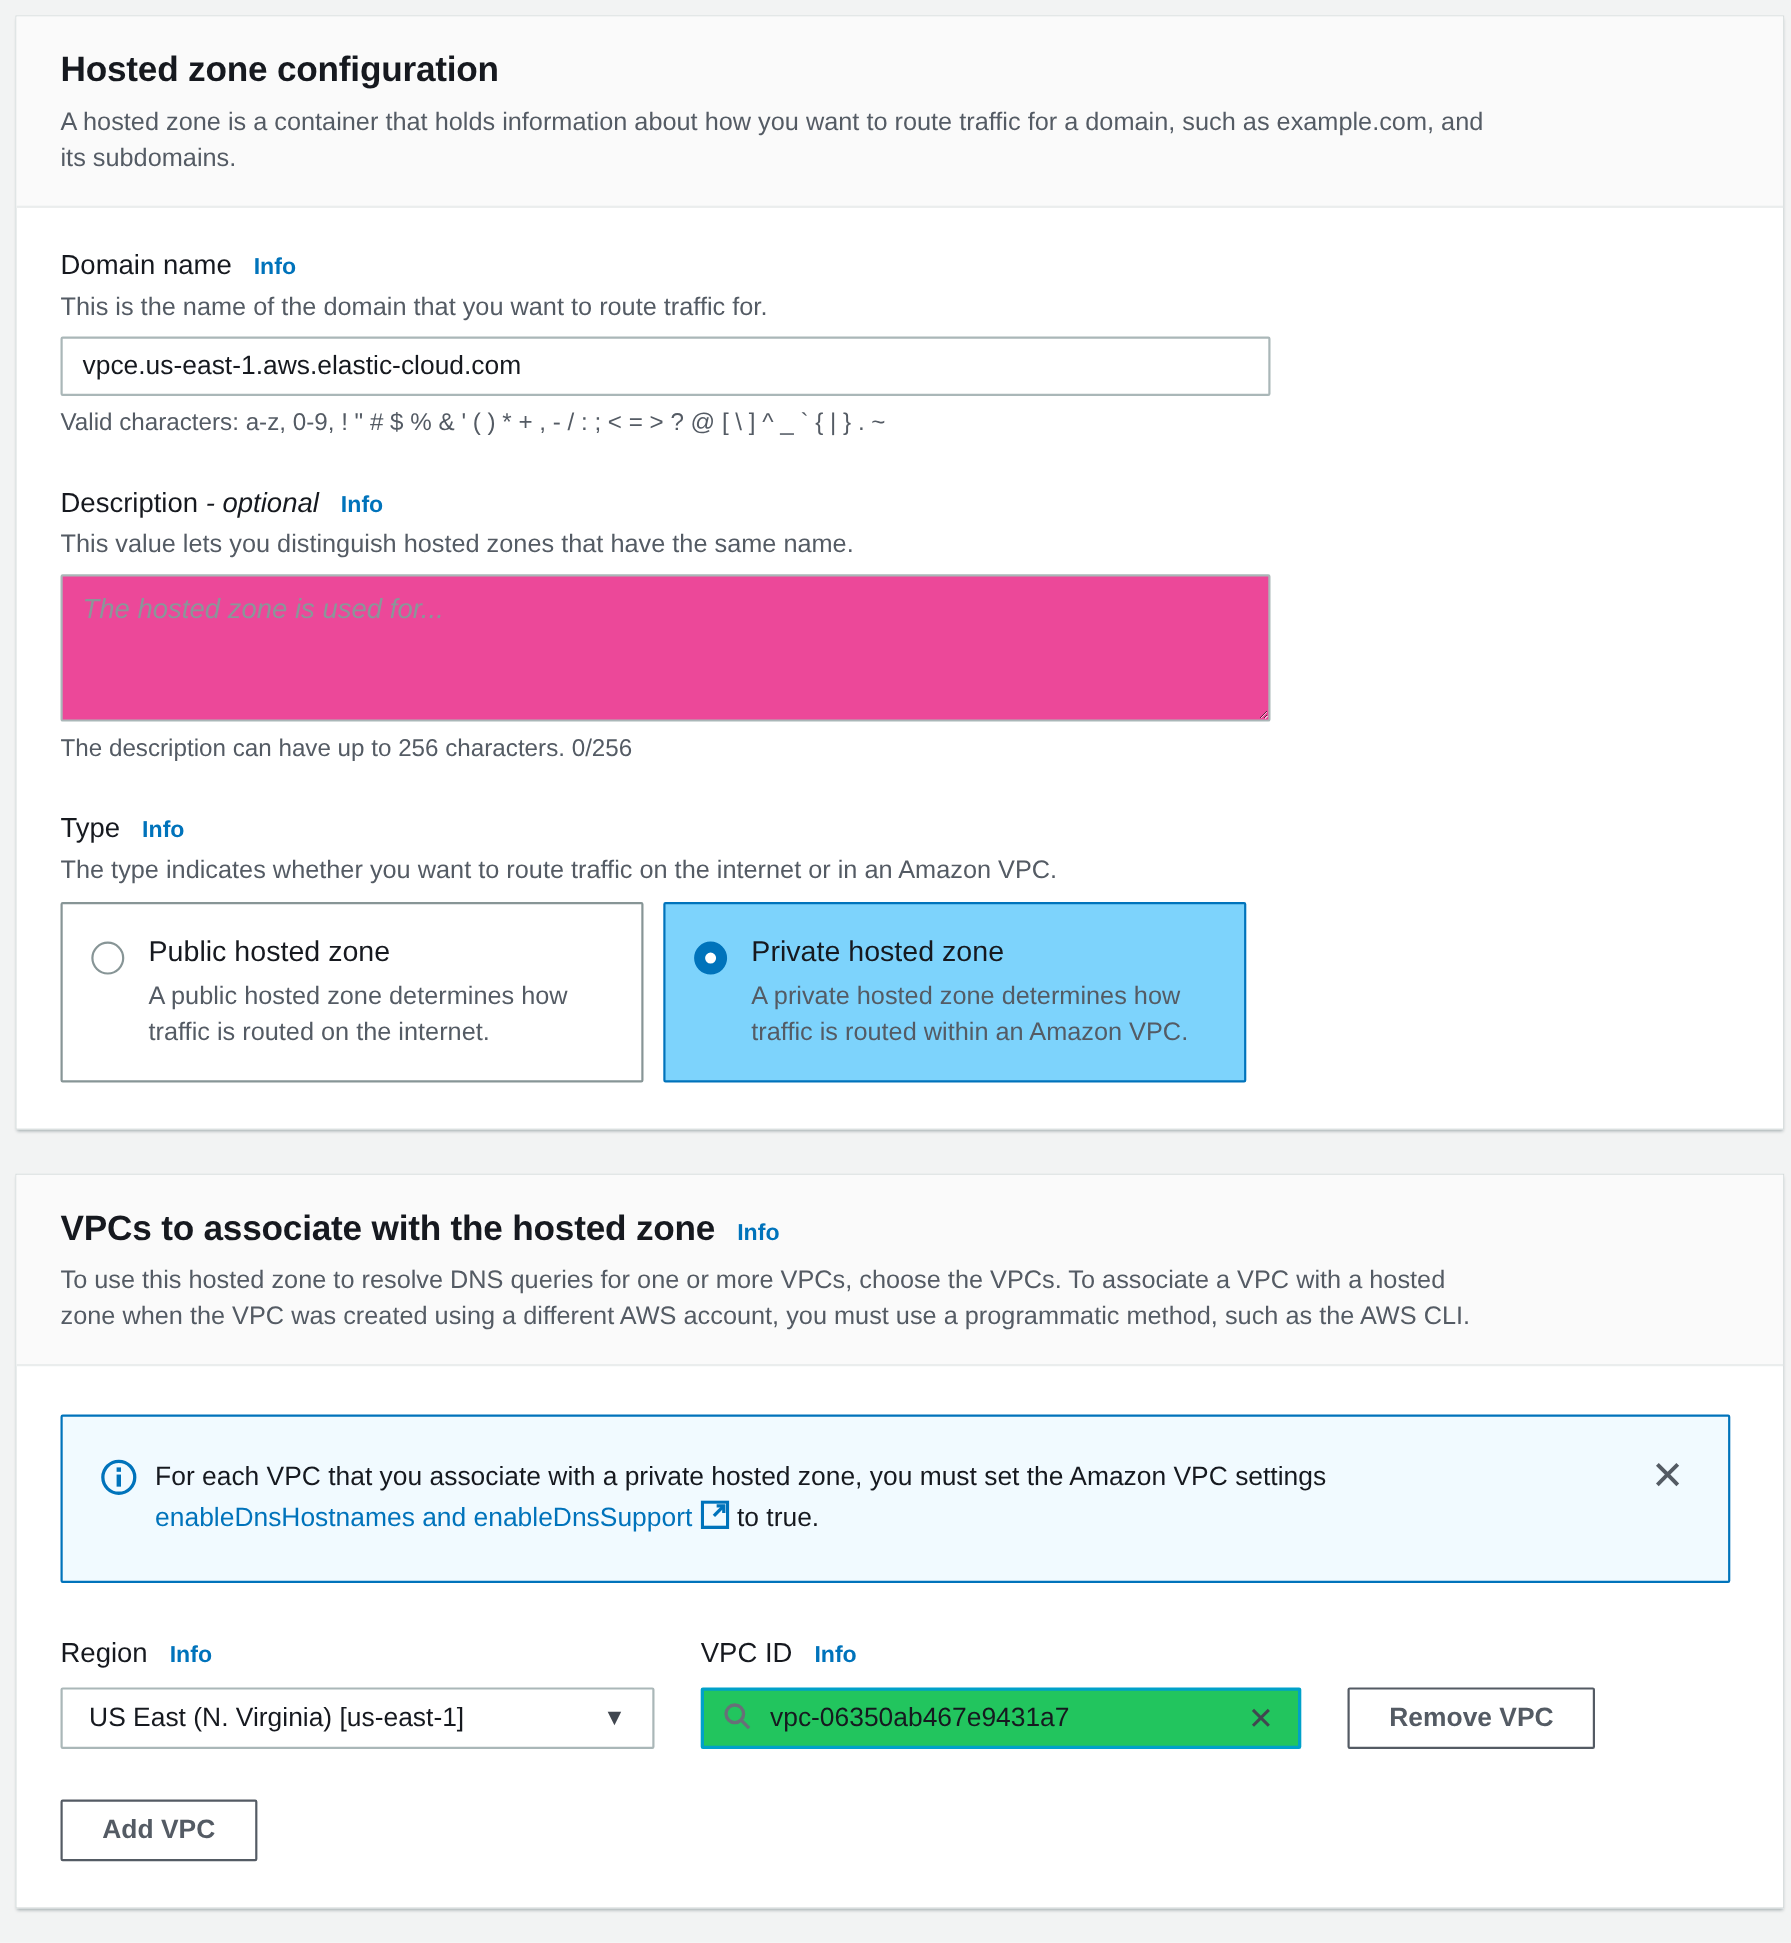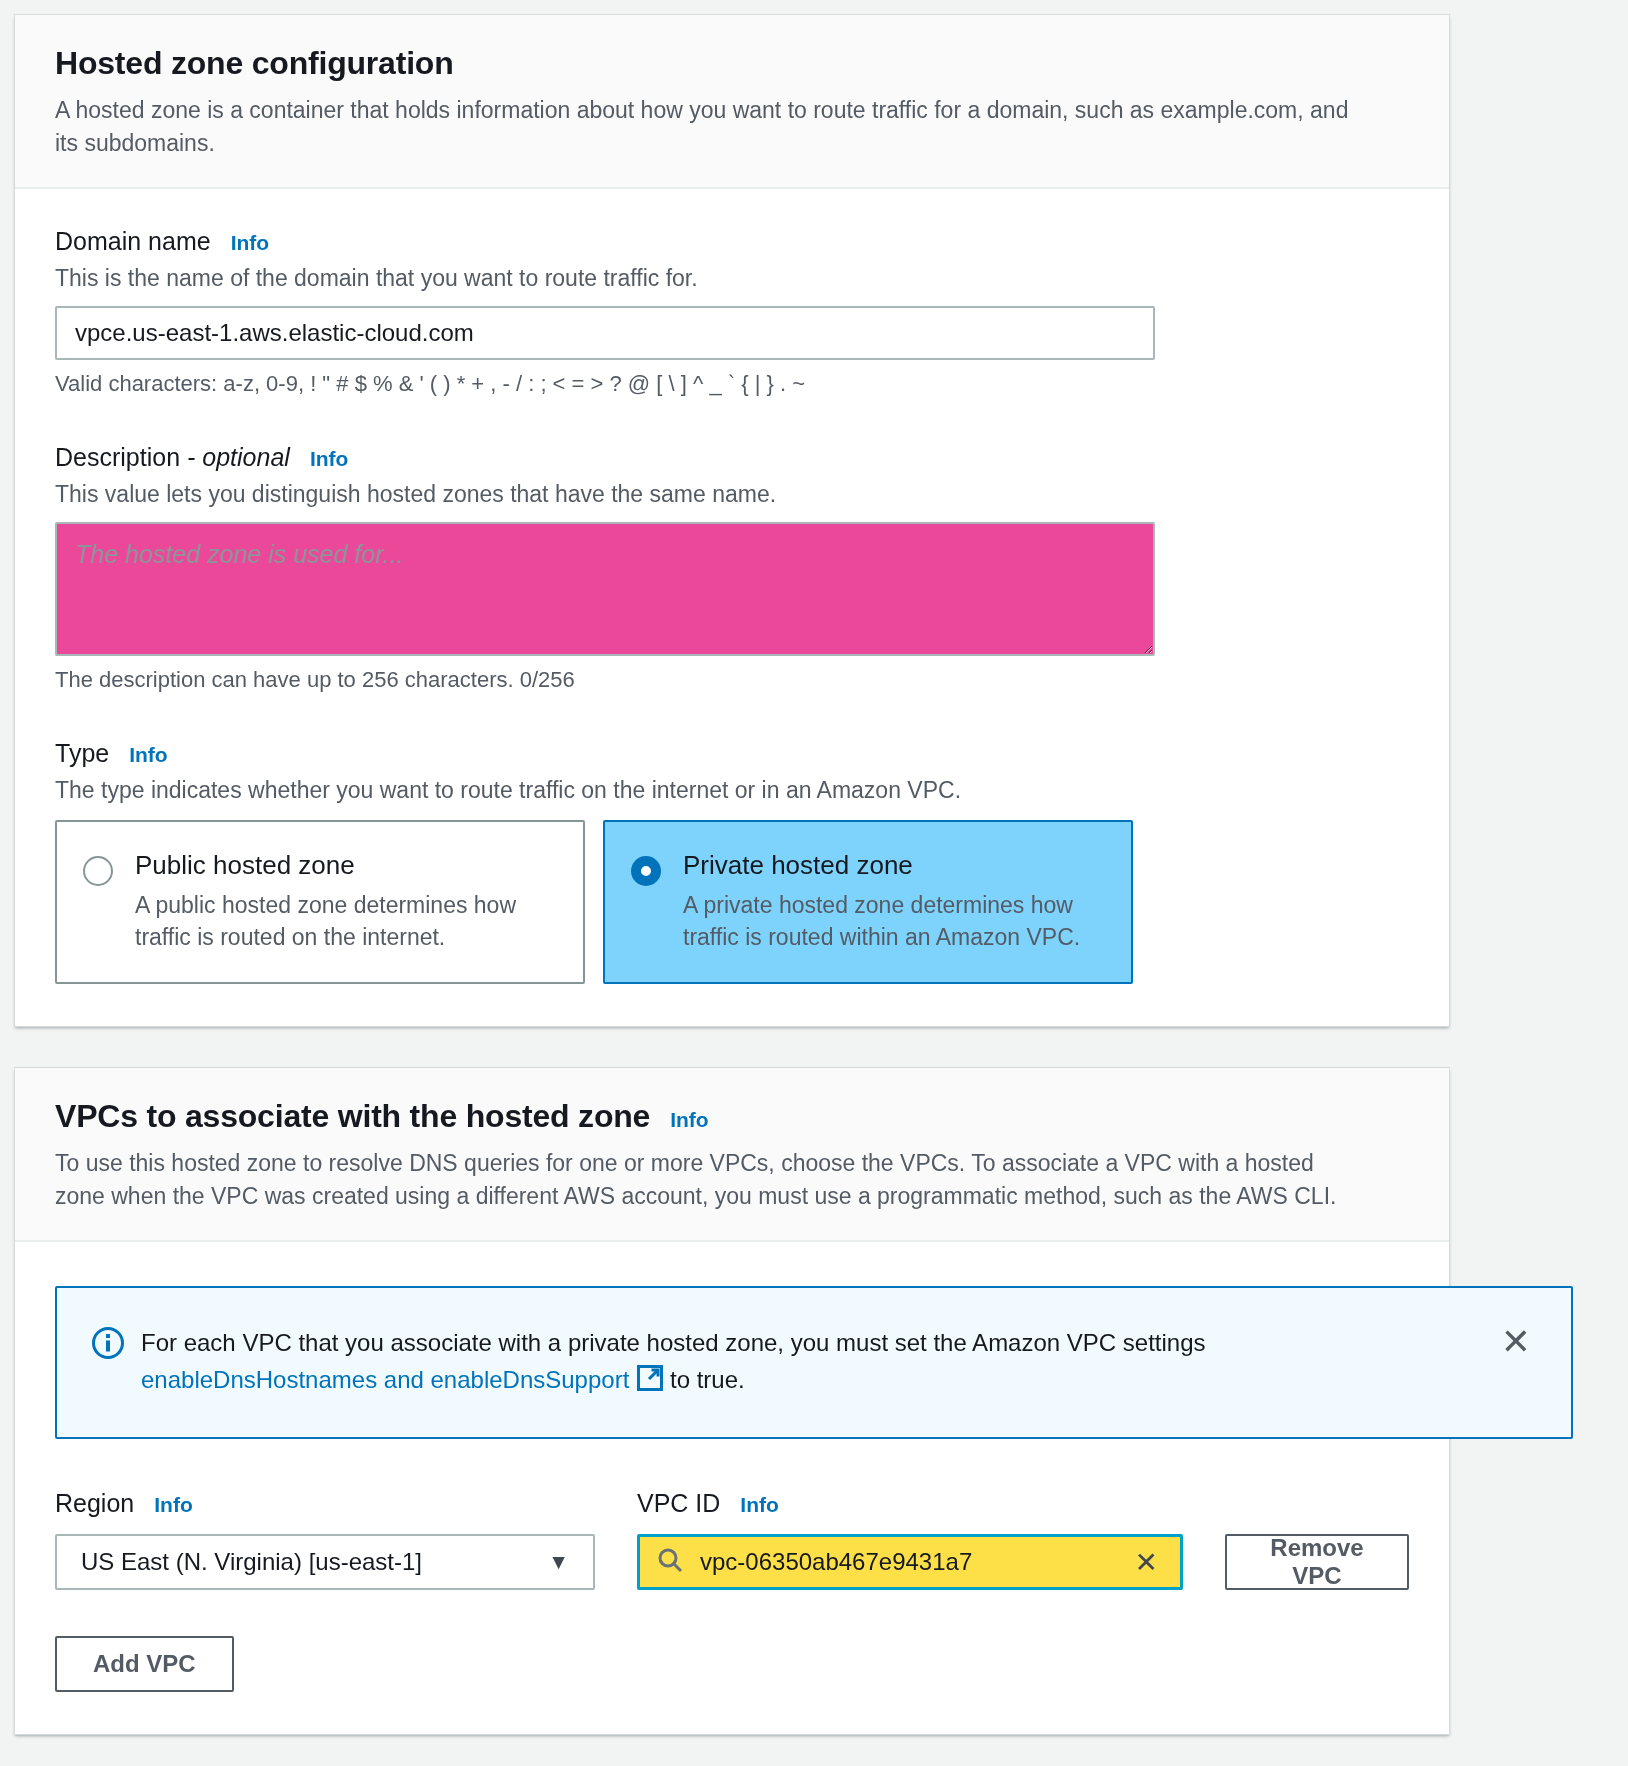--- a/index.html
+++ b/index.html
@@ -1,20 +1,20 @@
 <!DOCTYPE html>
 <html><head>
 <meta charset="utf-8">
 <style>
   * { margin:0; padding:0; box-sizing:border-box; }
   html,body { width:1628px; min-height:1766px; background:#f2f3f3;
               font-family:"Liberation Sans", sans-serif; color:#16191f; }
   .page { padding:14px; }
 
-  .panel { width:1436px; background:#ffffff; border:1px solid #d5dbdb;
+  .panel { width:1608px; background:#ffffff; border:1px solid #d5dbdb;
            box-shadow:0 2px 3px -1px rgba(0,28,36,.35); }
   .panel + .panel { margin-top:40px; }
 
   .panel-header { background:#fafafa; border-bottom:2px solid #eaeded; padding:30px 40px 26px; }
   .panel-title-row { display:flex; align-items:baseline; gap:20px; }
   .panel-title { font-size:32px; font-weight:700; color:#16191f; letter-spacing:-0.2px; }
   .panel-desc { margin-top:12px; font-size:23px; line-height:1.45; color:#545b64; max-width:1300px; }
 
   .panel-body { padding:38px 40px 42px; }
 
@@ -59,21 +59,21 @@
 
   .vpc-row { display:flex; gap:42px; margin-top:50px; align-items:flex-end; }
   .vpc-col .label-row { margin-bottom:16px; }
 
   .select-box { width:540px; height:56px; border:2px solid #aab7b8; border-radius:2px;
                 background:#fff; display:flex; align-items:center; justify-content:space-between;
                 padding:0 24px; font-size:24px; color:#16191f; cursor:pointer; }
   .select-caret { font-size:21px; color:#414750; }
 
   .search-box { width:546px; height:56px; border:3px solid #00a1c9; border-radius:2px;
-                background:#fde047; display:flex; align-items:center; gap:16px; padding:0 16px; }
+                background:#22c55e; display:flex; align-items:center; gap:16px; padding:0 16px; }
   .search-value { flex:1; font-size:24px; color:#16191f; white-space:nowrap; overflow:hidden; }
   .clear-btn { background:none; border:none; cursor:pointer; font-size:28px; color:#414750; padding:0 6px; }
 
   .btn { height:56px; background:#fff; border:2px solid #545b64; border-radius:2px;
          font-family:"Liberation Sans", sans-serif; font-size:24px; font-weight:700;
          color:#545b64; padding:0 36px; cursor:pointer; display:inline-flex; align-items:center; }
   .add-vpc { margin-top:46px; }
 </style>
 </head>
 <body>

